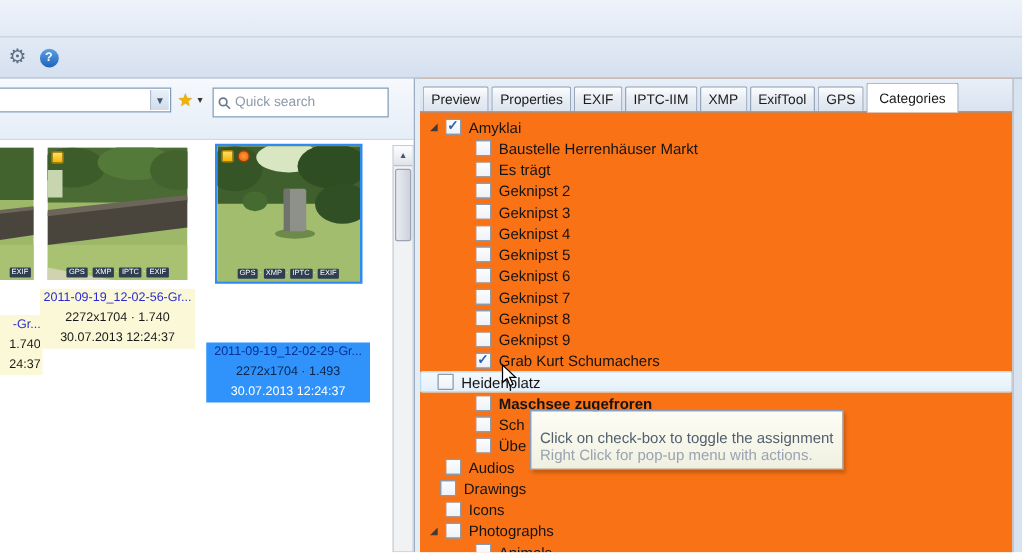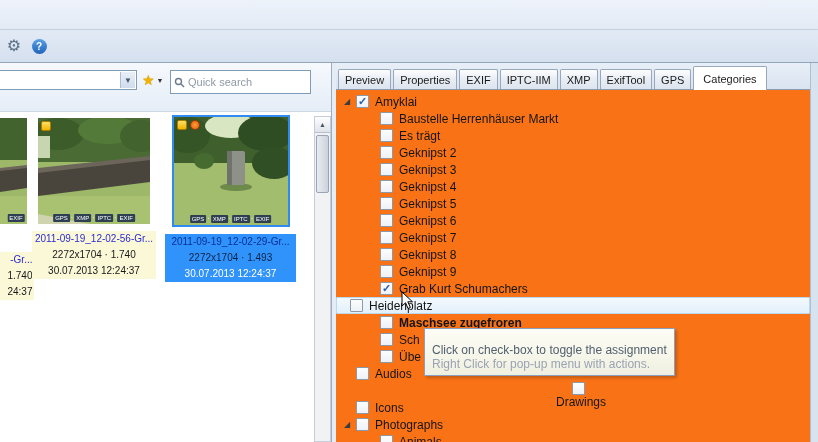--- a/index.html
+++ b/index.html
@@ -218,21 +218,21 @@
               <span class="badge">EXIF</span>
             </div>
         </div>
         <div class="labels plain">
           <div class="fname">2011-09-19_12-02-56-Gr...</div>
           <div class="fsize">2272x1704 · 1.740</div>
           <div class="fdate">30.07.2013 12:24:37</div>
         </div>
       </div>
 
-      <div class="thumb-cell" style="left:165px; top:3px; width:131px;">
+      <div class="thumb-cell" style="left:165px; top:3px; width:131px;gap:40px;">
         <div class="photo-wrap photo-border-sel">
           <svg width="114" height="108" viewBox="0 0 114 108" preserveAspectRatio="none">
             <rect width="114" height="108" fill="#a3bd6f"></rect>
             <rect width="114" height="46" fill="#3f5f2d"></rect>
             <ellipse cx="14" cy="18" rx="22" ry="18" fill="#355526"></ellipse>
             <ellipse cx="57" cy="9" rx="26" ry="12" fill="#d9e6c2"></ellipse>
             <ellipse cx="92" cy="16" rx="28" ry="18" fill="#2f4d22"></ellipse>
             <ellipse cx="100" cy="46" rx="22" ry="16" fill="#314f24"></ellipse>
             <ellipse cx="30" cy="44" rx="10" ry="8" fill="#466b30"></ellipse>
             <ellipse cx="62" cy="70" rx="16" ry="4" fill="#6d8a4a"></ellipse>
@@ -359,21 +359,21 @@
         <div class="trow" style="padding-left: 30px;">
           <span class="tri"></span>
           <span class="cb"></span>
           <span class="lbl">Übe</span>
         </div>
         <div class="trow" style="padding-left: 6px;">
           <span class="tri"></span>
           <span class="cb"></span>
           <span class="lbl">Audios</span>
         </div>
-        <div class="trow" style="padding-left: 16px; flex-direction: column;">
+        <div class="trow" style="padding-left: 2px;">
           <span class="tri"></span>
           <span class="cb"></span>
           <span class="lbl">Drawings</span>
         </div>
         <div class="trow" style="padding-left: 6px;">
           <span class="tri"></span>
           <span class="cb"></span>
           <span class="lbl">Icons</span>
         </div>
         <div class="trow" style="padding-left: 6px;">

